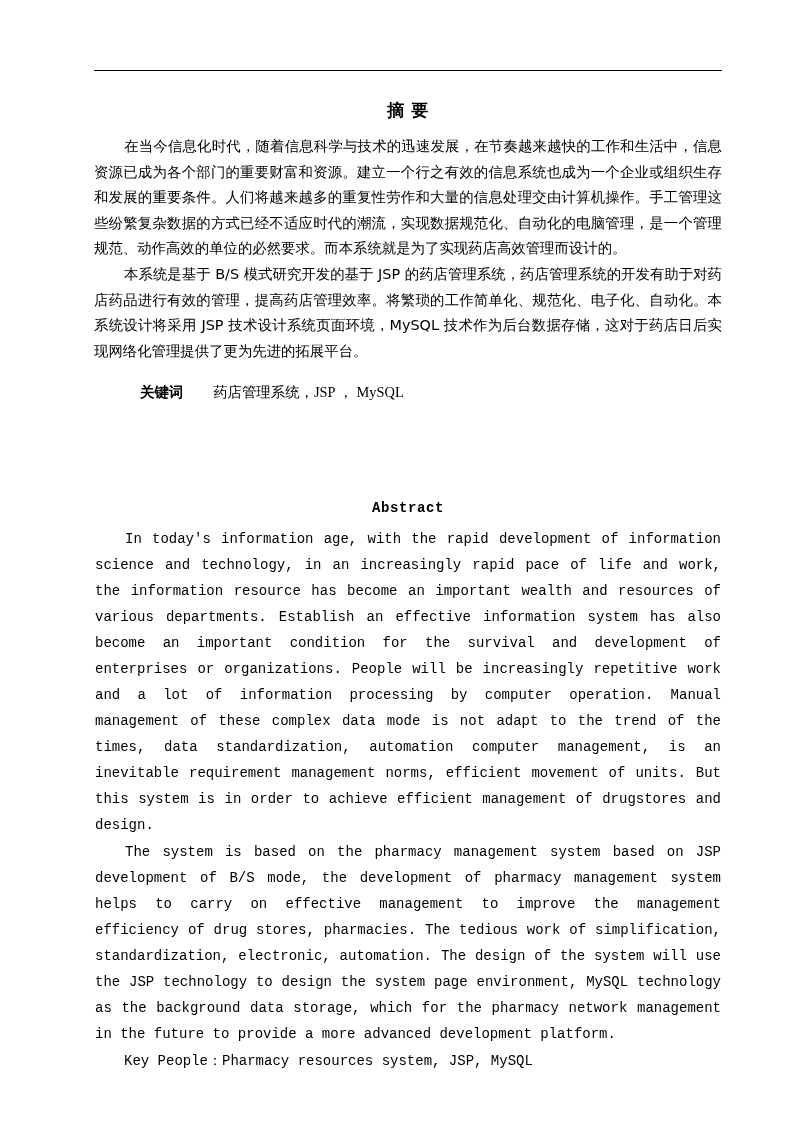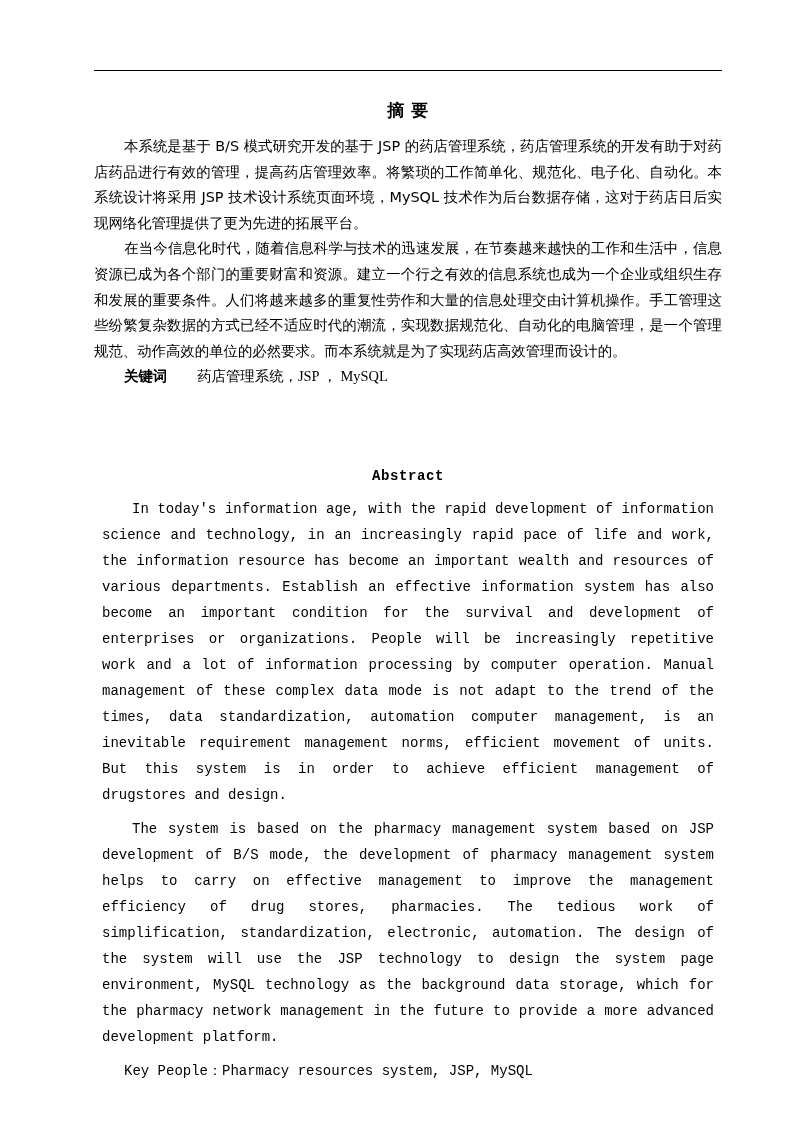--- a/index.html
+++ b/index.html
@@ -66,21 +66,21 @@
     letter-spacing: 0px;
   }
   .cn-para + .cn-para { margin-top: 0; }
 
   .cn-indent { display: inline-block; width: 30px; }
 
   .cn-keywords {
     font-family: "DejaVu Sans", "Liberation Sans", sans-serif;
     font-size: 14.4px;
     line-height: 25.6px;
-    margin: 0;
+    margin: 16px;
   }
   .kw-label {
     font-weight: bold;
   }
   .kw-value-en {
     font-family: "Liberation Serif", serif;
   }
 
   
   .gap {
@@ -96,21 +96,21 @@
     margin: 0 0 6px 0;
     letter-spacing: 0.6px;
   }
 
   .en-para {
     font-family: "Liberation Mono", "DejaVu Sans Mono", monospace;
     font-size: 14px;
     line-height: 26px;
     text-align: justify;
     text-align-last: left;
-    margin: 8px;
+    margin: 1px;
     letter-spacing: 0px;
     word-spacing: 0px;
     hyphens: none;
   }
 
   .en-indent { display: inline-block; width: 30px; }
 
   .en-keywords {
     font-family: "Liberation Mono", "DejaVu Sans Mono", monospace;
     font-size: 14px;
@@ -122,23 +122,23 @@
 <body>
 
 <div class="page">
 
   <div class="header-rule"></div>
 
   <div class="content">
 
     <h1 class="cn-title">摘  要</h1>
 
+    <p class="cn-para"><span class="cn-indent"></span><span>在当今信息化时代，随着信息科学与技术的迅速发展，在节奏越来越快的工作和生活中，信息资源已成为各个部门的重要财富和资源。建立一个行之有效的信息系统也成为一个企业或组织生存和发展的重要条件。人们将越来越多的重复性劳作和大量的信息处理交由计算机操作。手工管理这些纷繁复杂数据的方式已经不适应时代的潮流，实现数据规范化、自动化的电脑管理，是一个管理规范、动作高效的单位的必然要求。而本系统就是为了实现药店高效管理而设计的。</span></p>
+
     <p class="cn-para"><span class="cn-indent"></span><span>本系统是基于 B/S 模式研究开发的基于 JSP 的药店管理系统，药店管理系统的开发有助于对药店药品进行有效的管理，提高药店管理效率。将繁琐的工作简单化、规范化、电子化、自动化。本系统设计将采用 JSP 技术设计系统页面环境，MySQL 技术作为后台数据存储，这对于药店日后实现网络化管理提供了更为先进的拓展平台。</span></p>
-
-    <p class="cn-para"><span class="cn-indent"></span><span>在当今信息化时代，随着信息科学与技术的迅速发展，在节奏越来越快的工作和生活中，信息资源已成为各个部门的重要财富和资源。建立一个行之有效的信息系统也成为一个企业或组织生存和发展的重要条件。人们将越来越多的重复性劳作和大量的信息处理交由计算机操作。手工管理这些纷繁复杂数据的方式已经不适应时代的潮流，实现数据规范化、自动化的电脑管理，是一个管理规范、动作高效的单位的必然要求。而本系统就是为了实现药店高效管理而设计的。</span></p>
 
     <p class="cn-keywords"><span class="cn-indent"></span><span class="kw-label">关键词</span><span class="cn-indent"></span><span class="kw-value-en">药店管理系统，JSP ， MySQL</span></p>
 
     <div class="gap"></div>
 
     <h2 class="en-title">Abstract</h2>
 
     <p class="en-para"><span class="en-indent"></span><span>In today's information age, with the rapid development of information science and technology, in an increasingly rapid pace of life and work, the information resource has become an important wealth and resources of various departments. Establish an effective information system has also become an important condition for the survival and development of enterprises or organizations. People will be increasingly repetitive work and a lot of information processing by computer operation. Manual management of these complex data mode is not adapt to the trend of the times, data standardization, automation computer management, is an inevitable requirement management norms, efficient movement of units. But this system is in order to achieve efficient management of drugstores and design.</span></p>
 
     <p class="en-para"><span class="en-indent"></span><span>The system is based on the pharmacy management system based on JSP development of B/S mode, the development of pharmacy management system helps to carry on effective management to improve the management efficiency of drug stores, pharmacies. The tedious work of simplification, standardization, electronic, automation. The design of the system will use the JSP technology to design the system page environment, MySQL technology as the background data storage, which for the pharmacy network management in the future to provide a more advanced development platform.</span></p>

